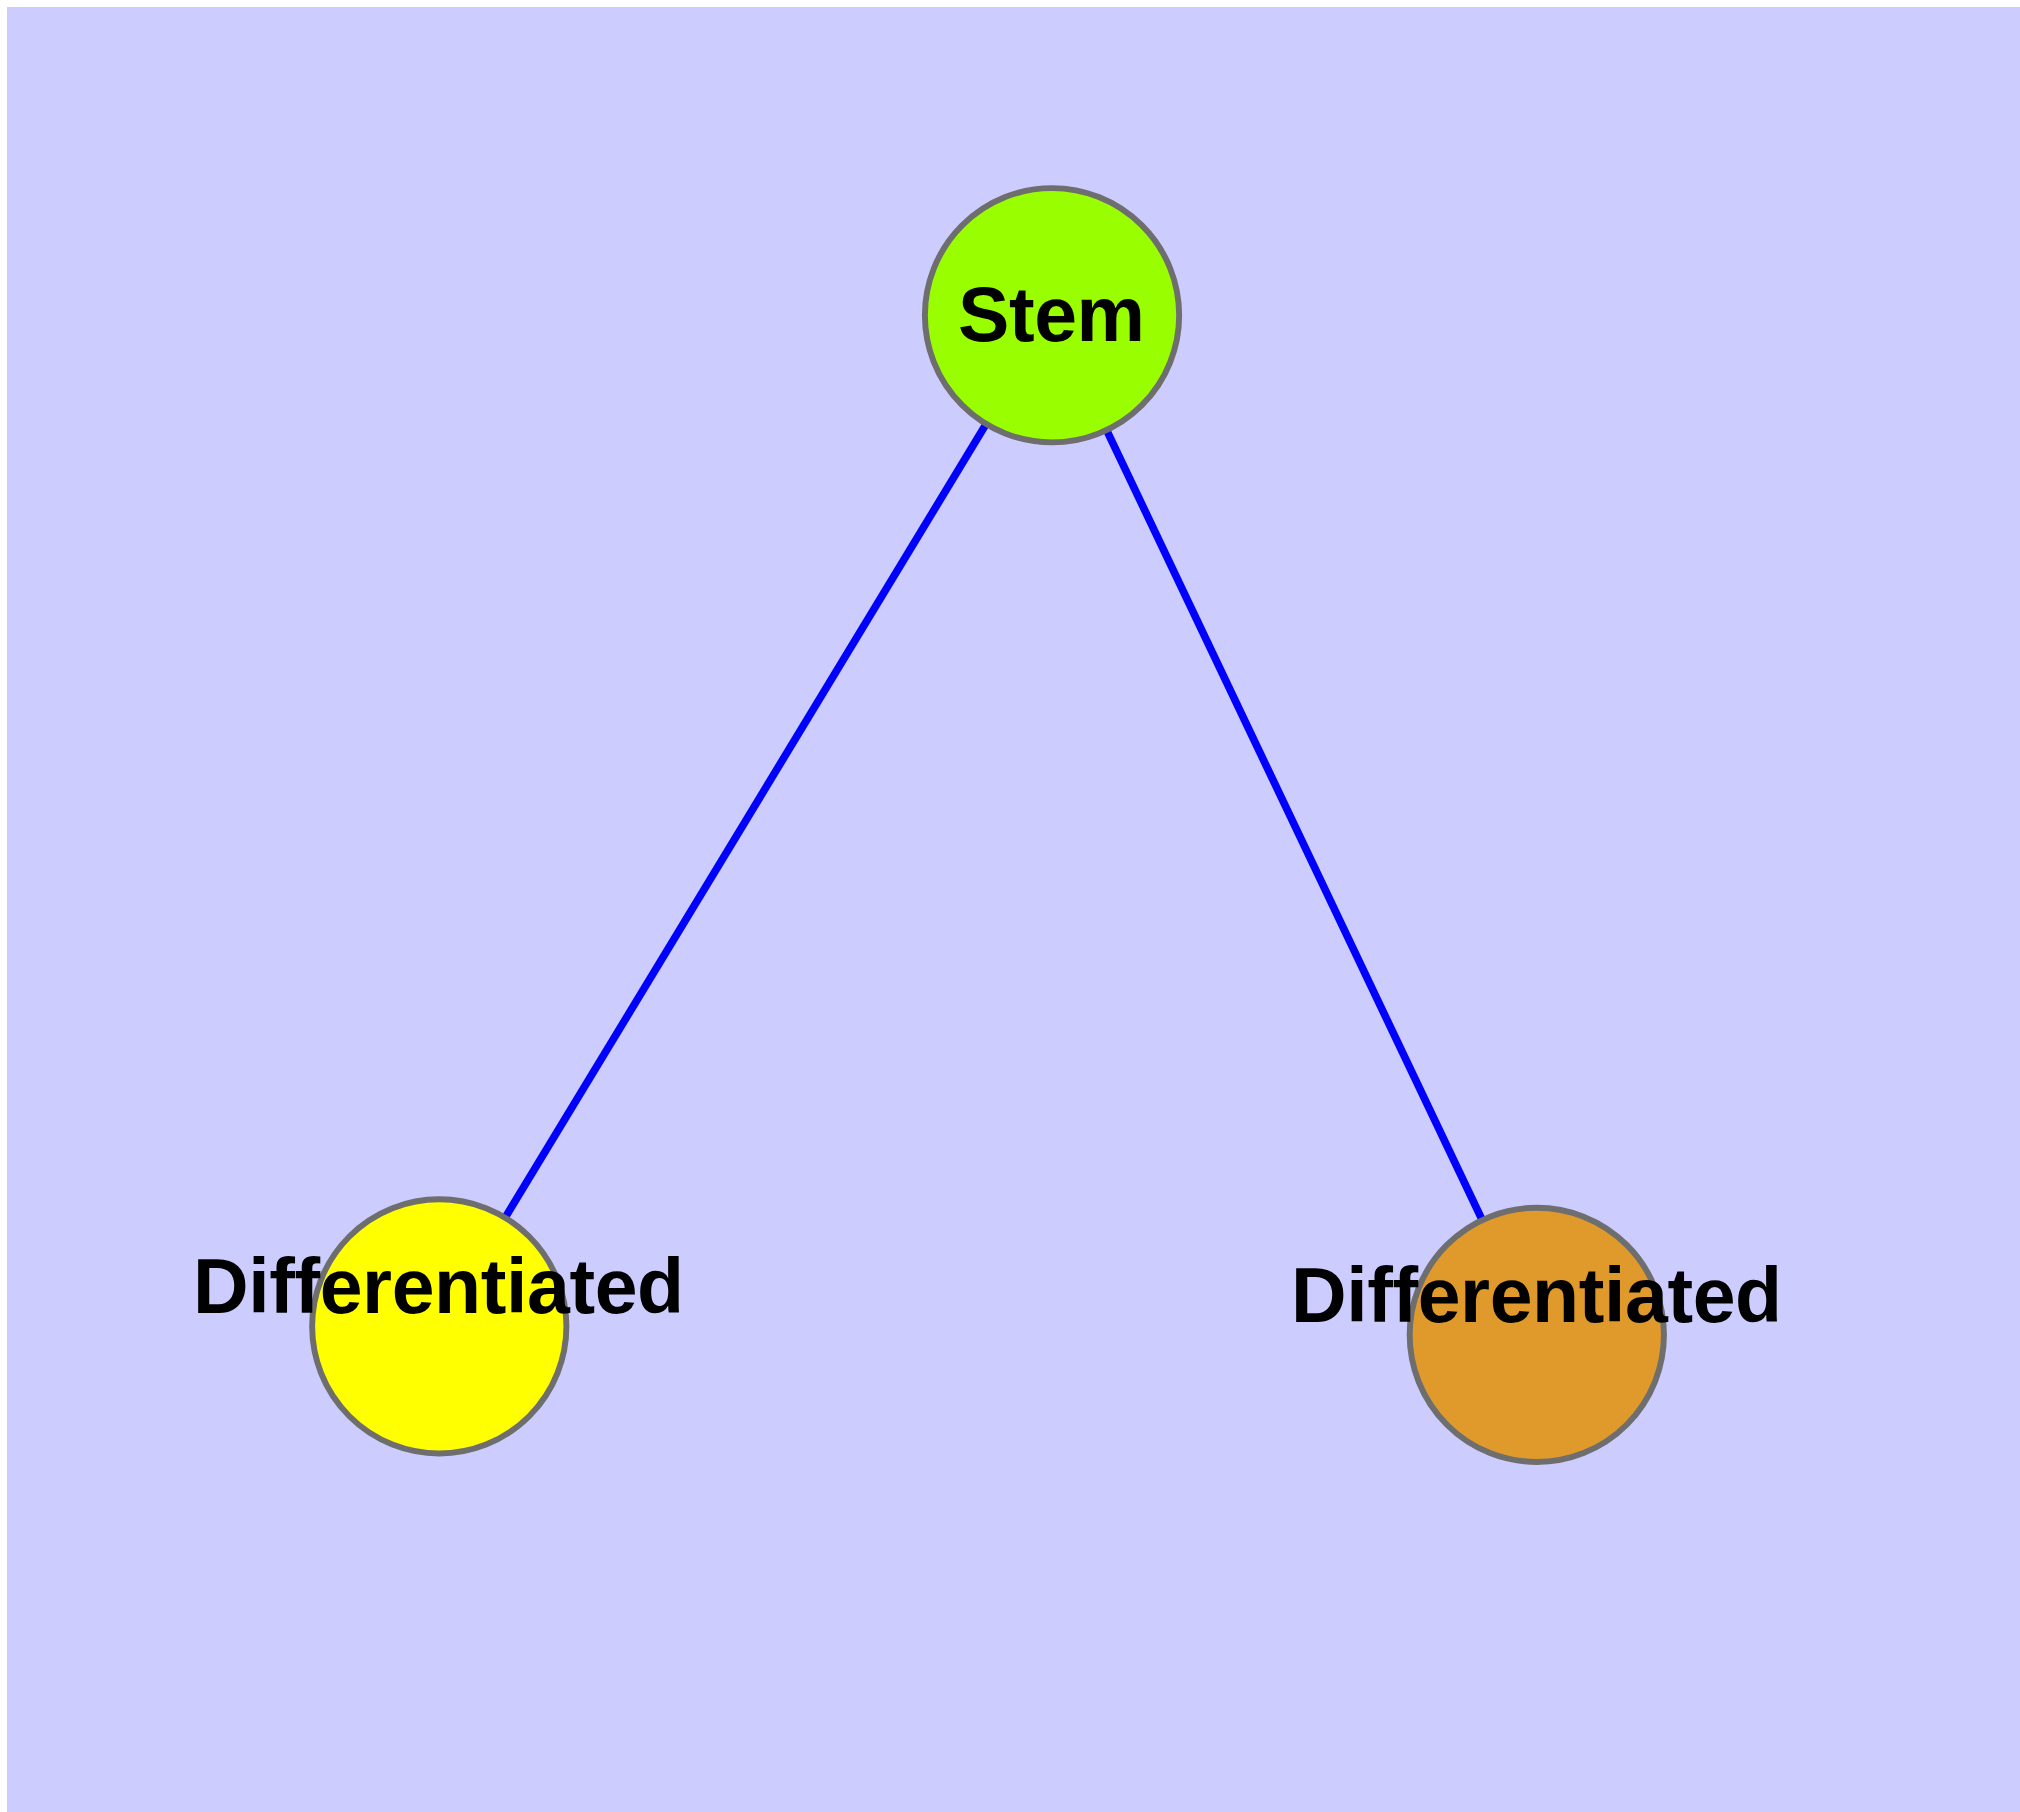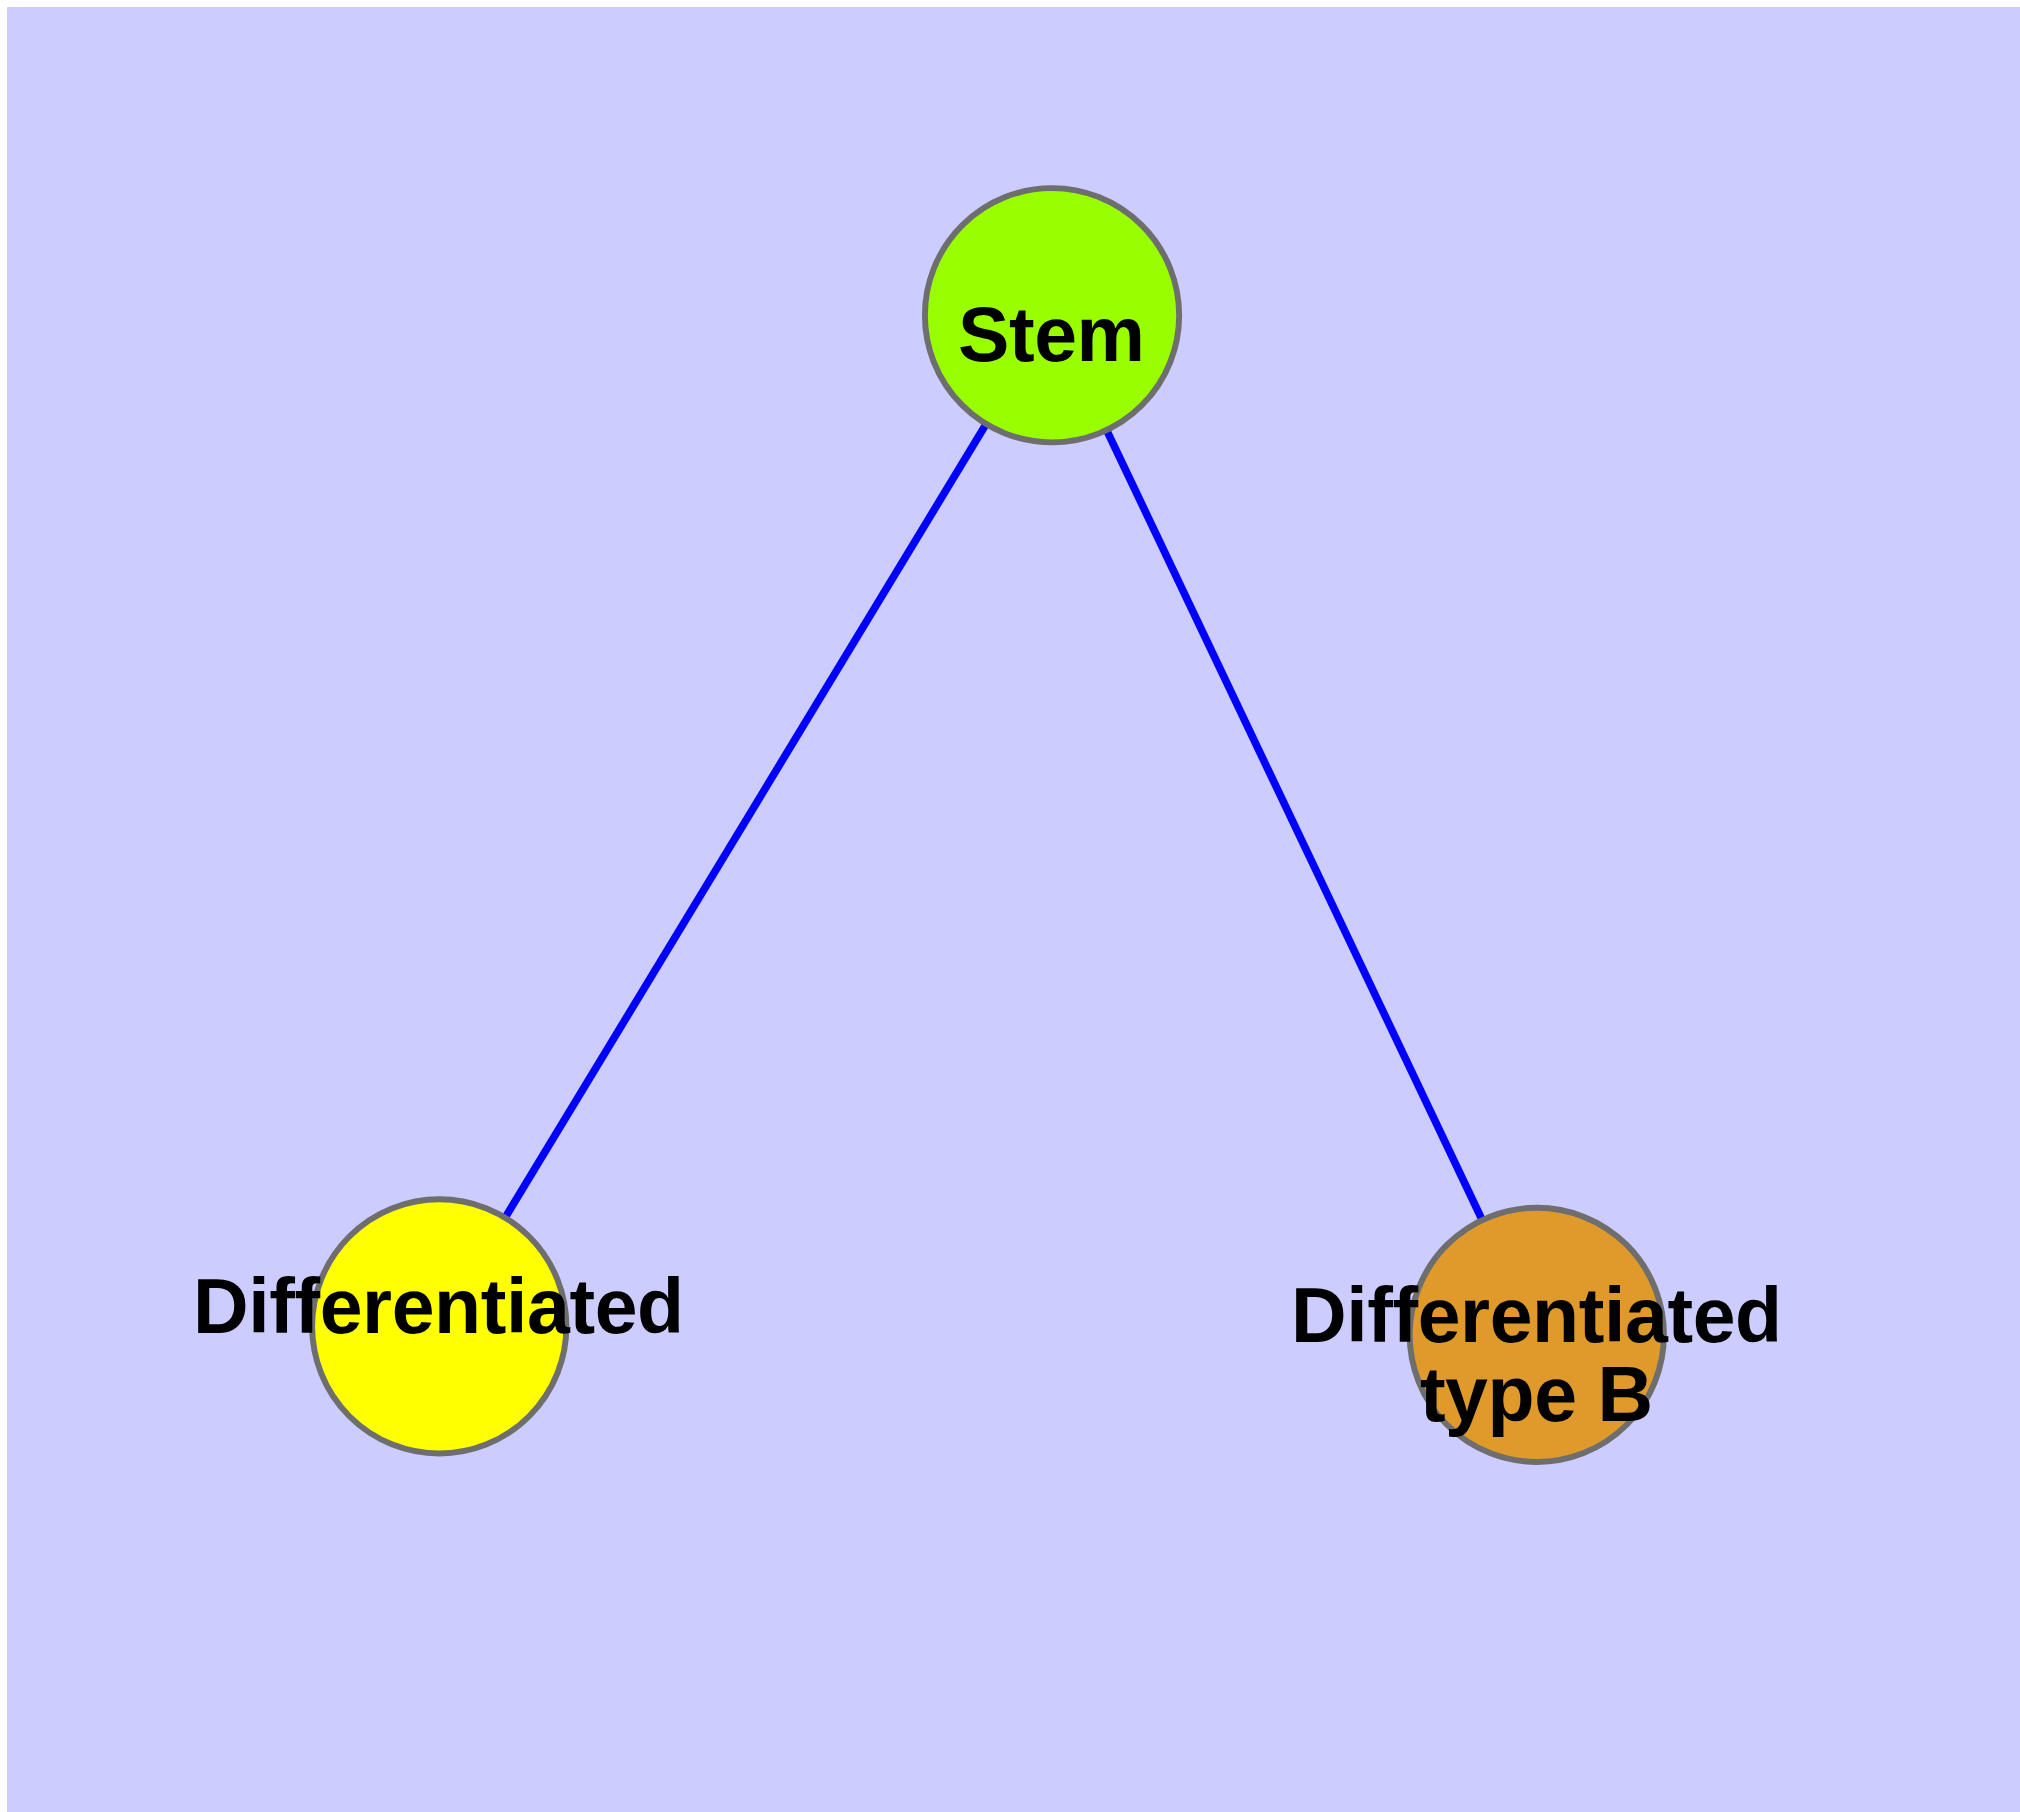--- a/index.html
+++ b/index.html
@@ -35,21 +35,20 @@
     position: absolute;
     text-align: center;
     color: #000000;
     font-family: "Liberation Sans", sans-serif;
     font-weight: bold;
     font-size: 77px;
     line-height: 1.03;
     letter-spacing: -0.4px;
     white-space: nowrap;
     pointer-events: none;
-    margin-top: 20px;
     -webkit-font-smoothing: antialiased;
   }
   .node-label .line { display: block; }
 </style>
 </head>
 <body>
 
 <div id="stage">
 
   <div id="canvas-bg" style="background: rgb(204, 204, 255);"></div>
@@ -67,17 +66,16 @@
   </svg>
 
   <div class="node-label" id="label-stem" style="left: 958px; top: 275px; width: auto; visibility: visible; display: inline-block;">
       <span class="line">Stem</span>
     </div>
   <div class="node-label" id="label-diff-a" style="left: 193px; top: 1247px; width: auto; visibility: visible; display: inline-block;">
       <span class="line">Differentiated</span>
     </div>
   <div class="node-label" id="label-diff-b" style="left: 1291px; top: 1256px; width: auto; visibility: visible; display: inline-block;">
       <span class="line">Differentiated</span>
-      <span class="line">type B</span>
     </div>
 
 </div>
 
 
 </body></html>

